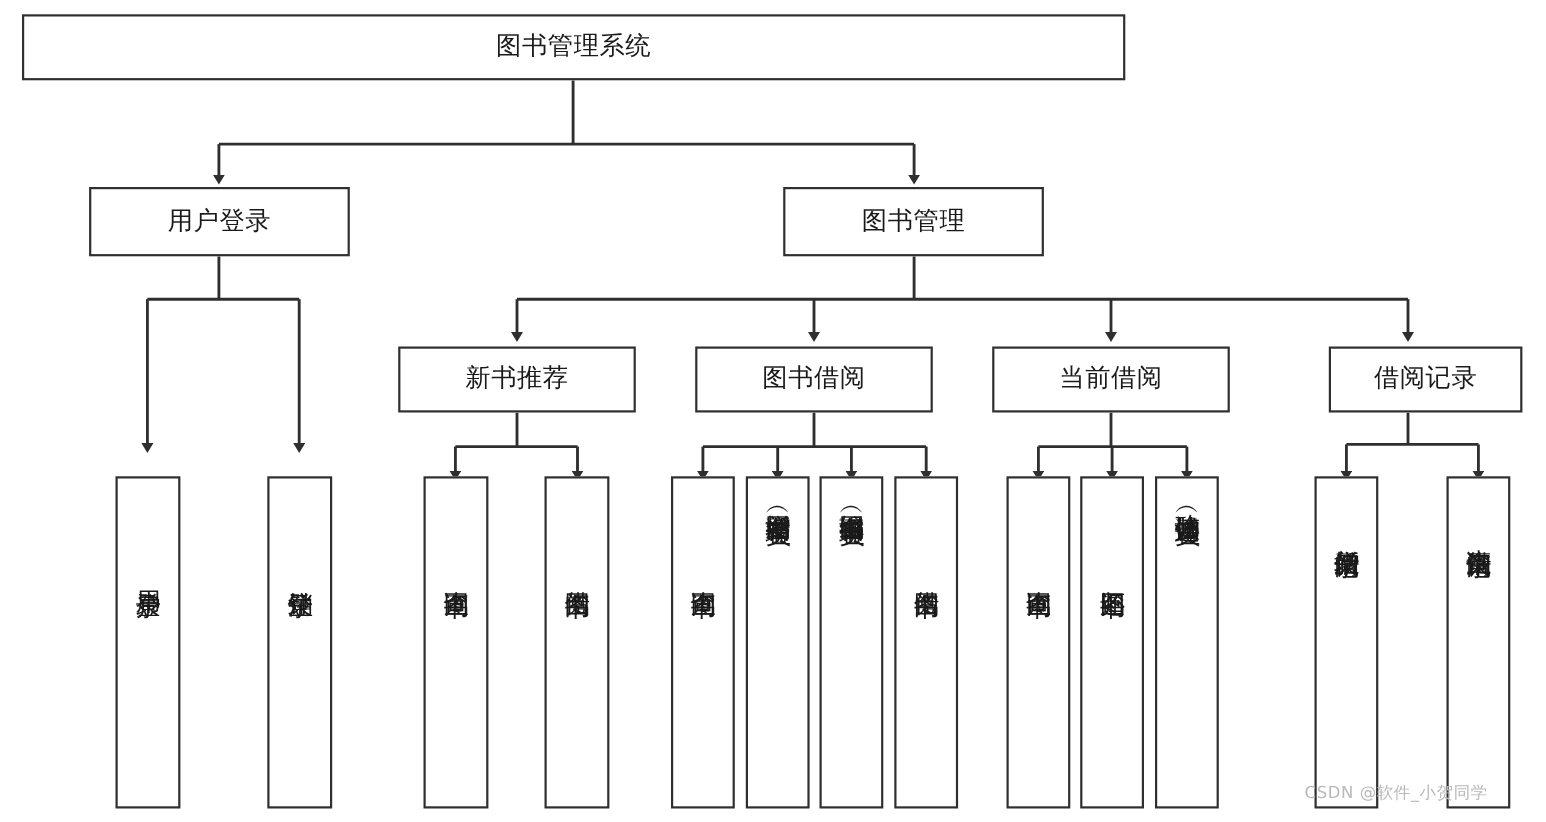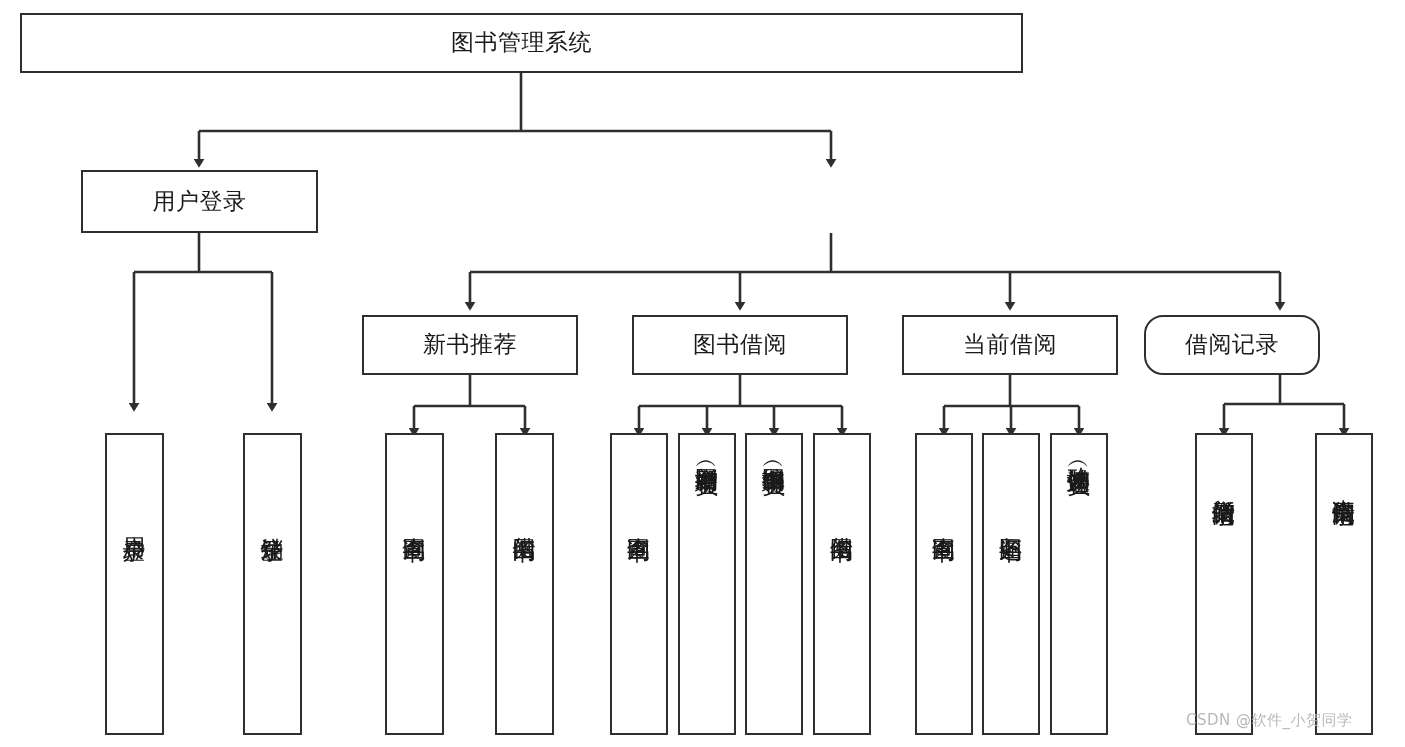--- a/index.html
+++ b/index.html
@@ -130,31 +130,34 @@
     </g>
   </svg>
 
   <div class="node root" style="left:20px; top:13px; width:1003px; height:60px;">
     <span class="label">图书管理系统</span>
   </div>
 
   <div class="node" style="left:81px; top:170px; width:237px; height:63px;">
     <span class="label">用户登录</span>
   </div>
+  <div class="node" style="left:712px; top:170px; width:237px; height:63px;">
+    <span class="label">图书管理</span>
+  </div>
 
   <div class="node" style="left:632px; top:315px; width:216px; height:60px;">
     <span class="label">图书借阅</span>
   </div>
   <div class="node" style="left:362px; top:315px; width:216px; height:60px;">
     <span class="label">新书推荐</span>
   </div>
   <div class="node" style="left:902px; top:315px; width:216px; height:60px;">
     <span class="label">当前借阅</span>
   </div>
-  <div class="node" style="left:1144px; top:315px; width:176px; height:60px;border-radius:19px;">
+  <div class="node" style="left:1208px; top:315px; width:176px; height:60px;">
     <span class="label">借阅记录</span>
   </div>
 
   <div class="node leaf short" style="left:105px; top:433px; width:59px; height:302px;">
     <span class="label">用户登录</span>
   </div>
   <div class="node leaf short" style="left:243px; top:433px; width:59px; height:302px;">
     <span class="label">注销登录</span>
   </div>
 

